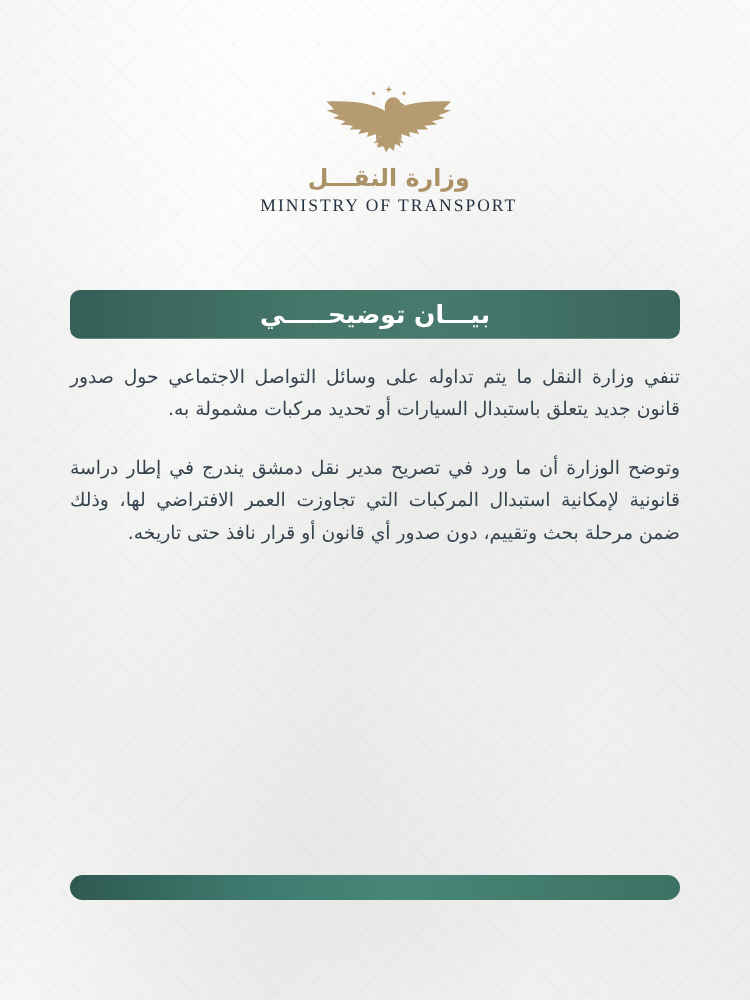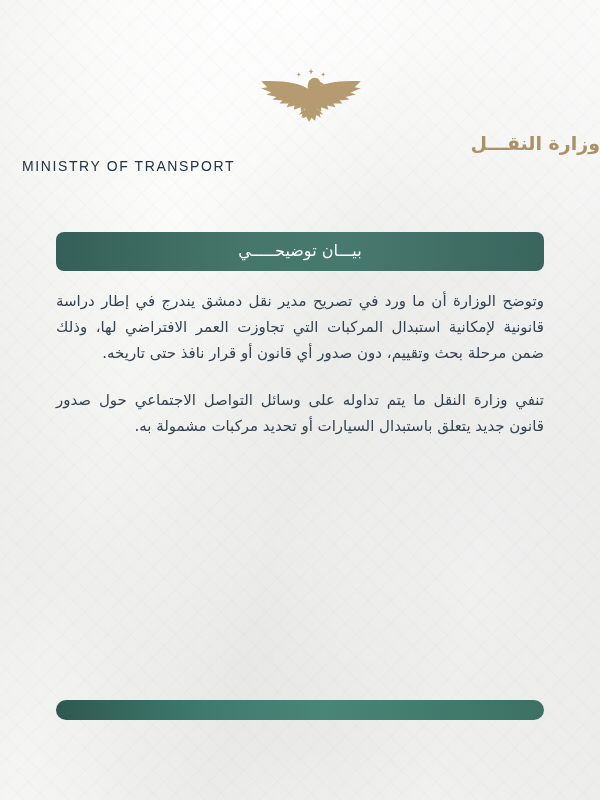--- a/index.html
+++ b/index.html
@@ -20,47 +20,48 @@
   .pattern-overlay {
     position: absolute; inset: 0; pointer-events: none;
     background-image:
       repeating-linear-gradient(45deg, rgba(120,130,125,0.02) 0 2px, transparent 2px 16px),
       repeating-linear-gradient(-45deg, rgba(120,130,125,0.02) 0 2px, transparent 2px 16px);
   }
 
   .header {
     position: absolute;
     top: 68px; left: 0; right: 0;
+    text-align: center;
     padding-left: 22px;
   }
   .logo-svg { display: block; margin: 0 auto; }
   .ministry-ar {
     margin-top: 3px;
     font-size: 19px;
     font-weight: bold;
     color: #ab9166;
     direction: rtl;
   }
   .ministry-en {
     margin-top: 4px;
-    font-family: Liberation Sans, sans-serif;
+    font-family: Liberation Serif, serif;
     font-size: 14px;
     letter-spacing: 1.6px;
     color: #25323f;
   }
 
   .banner {
     position: absolute;
     top: 232px; left: 56px;
     width: 488px; height: 39px;
     border-radius: 8px;
     background: linear-gradient(90deg, #355f58 0%, #457669 38%, #48796e 60%, #39655d 100%);
     color: #ffffff;
-    font-size: 16px;
-    font-weight: normal;
+    font-size: 20px;
+    font-weight: bold;
     line-height: 38px;
     text-align: center;
     direction: rtl;
   }
 
   .statement {
     position: absolute;
     top: 288px; left: 56px;
     width: 488px;
     direction: rtl;
@@ -109,18 +110,18 @@
         <path d="M124,80 L134,92 L127,90 L129,99 L121,88 Z"></path>
       </g>
     </svg>
     <div class="ministry-ar">وزارة النقـــل</div>
     <div class="ministry-en">MINISTRY OF TRANSPORT</div>
   </div>
 
   <div class="banner">بيـــان توضيحـــــي</div>
 
   <div class="statement">
+    <p>تنفي وزارة النقل ما يتم تداوله على وسائل التواصل الاجتماعي حول صدور قانون جديد يتعلق باستبدال السيارات أو تحديد مركبات مشمولة به.</p>
     <p>وتوضح الوزارة أن ما ورد في تصريح مدير نقل دمشق يندرج في إطار دراسة قانونية لإمكانية استبدال المركبات التي تجاوزت العمر الافتراضي لها، وذلك ضمن مرحلة بحث وتقييم، دون صدور أي قانون أو قرار نافذ حتى تاريخه.</p>
-    <p>تنفي وزارة النقل ما يتم تداوله على وسائل التواصل الاجتماعي حول صدور قانون جديد يتعلق باستبدال السيارات أو تحديد مركبات مشمولة به.</p>
   </div>
 
   <div class="bottom-bar"></div>
 </div>
 
 </body></html>

